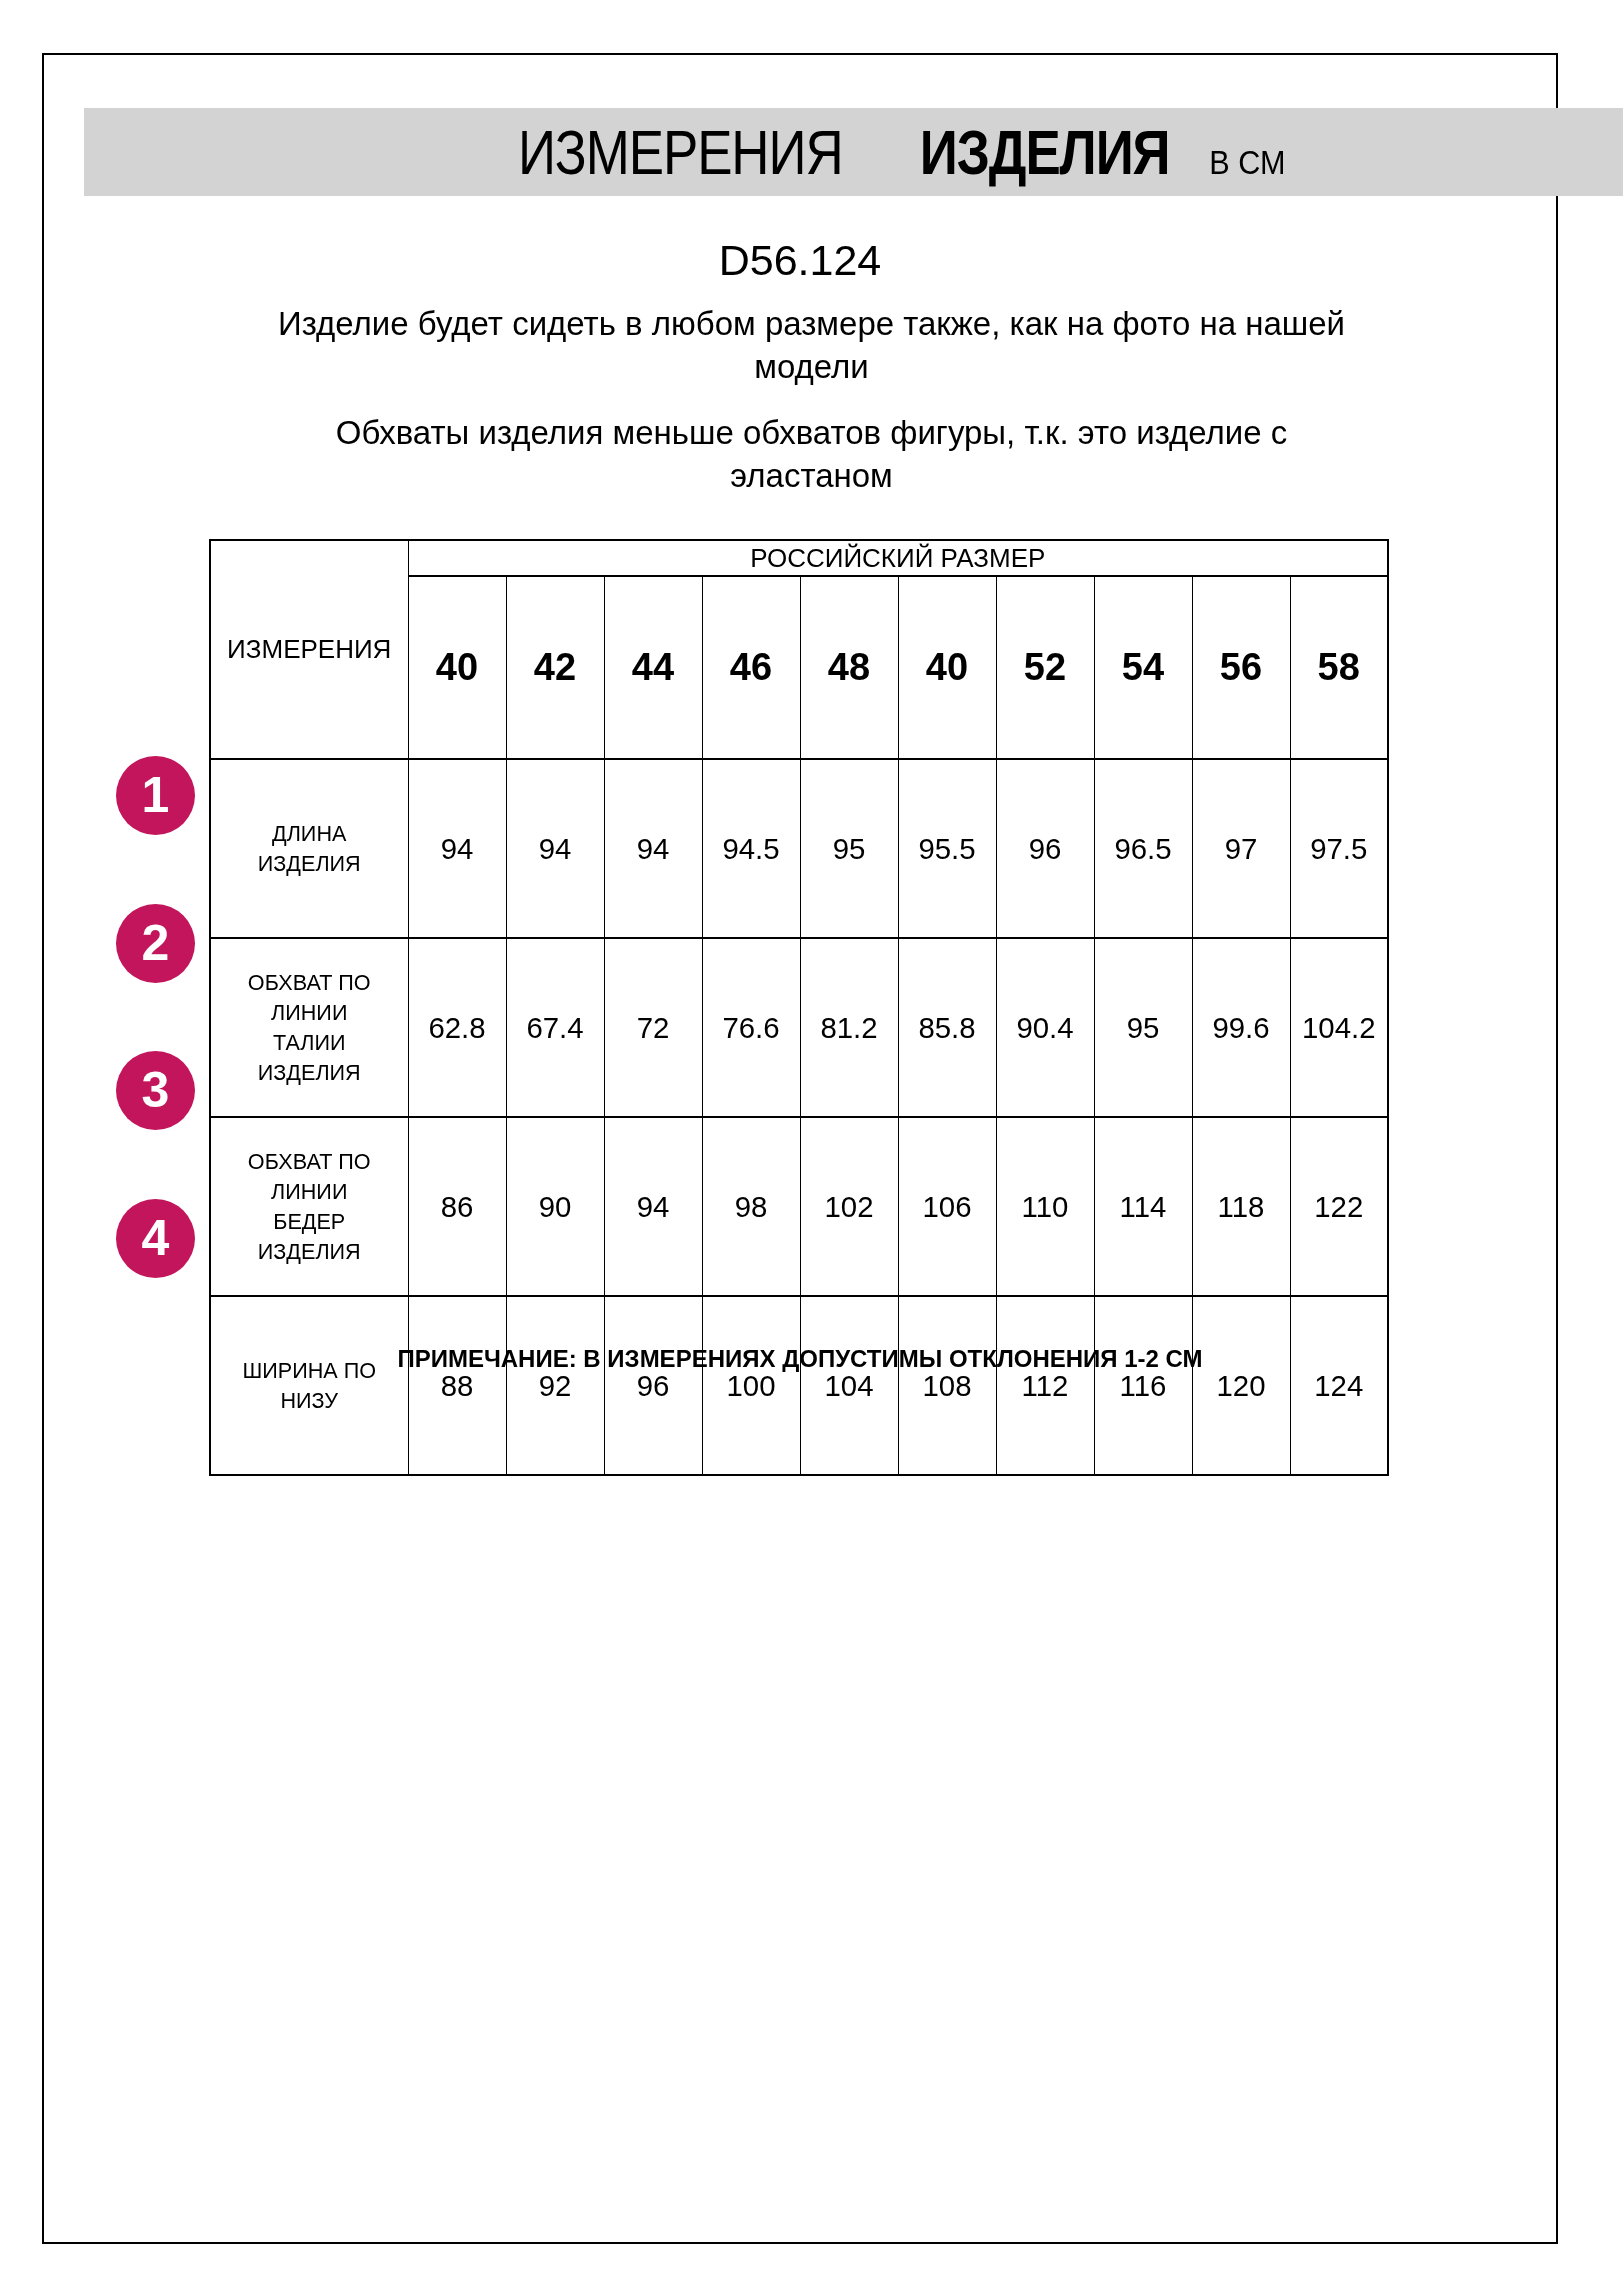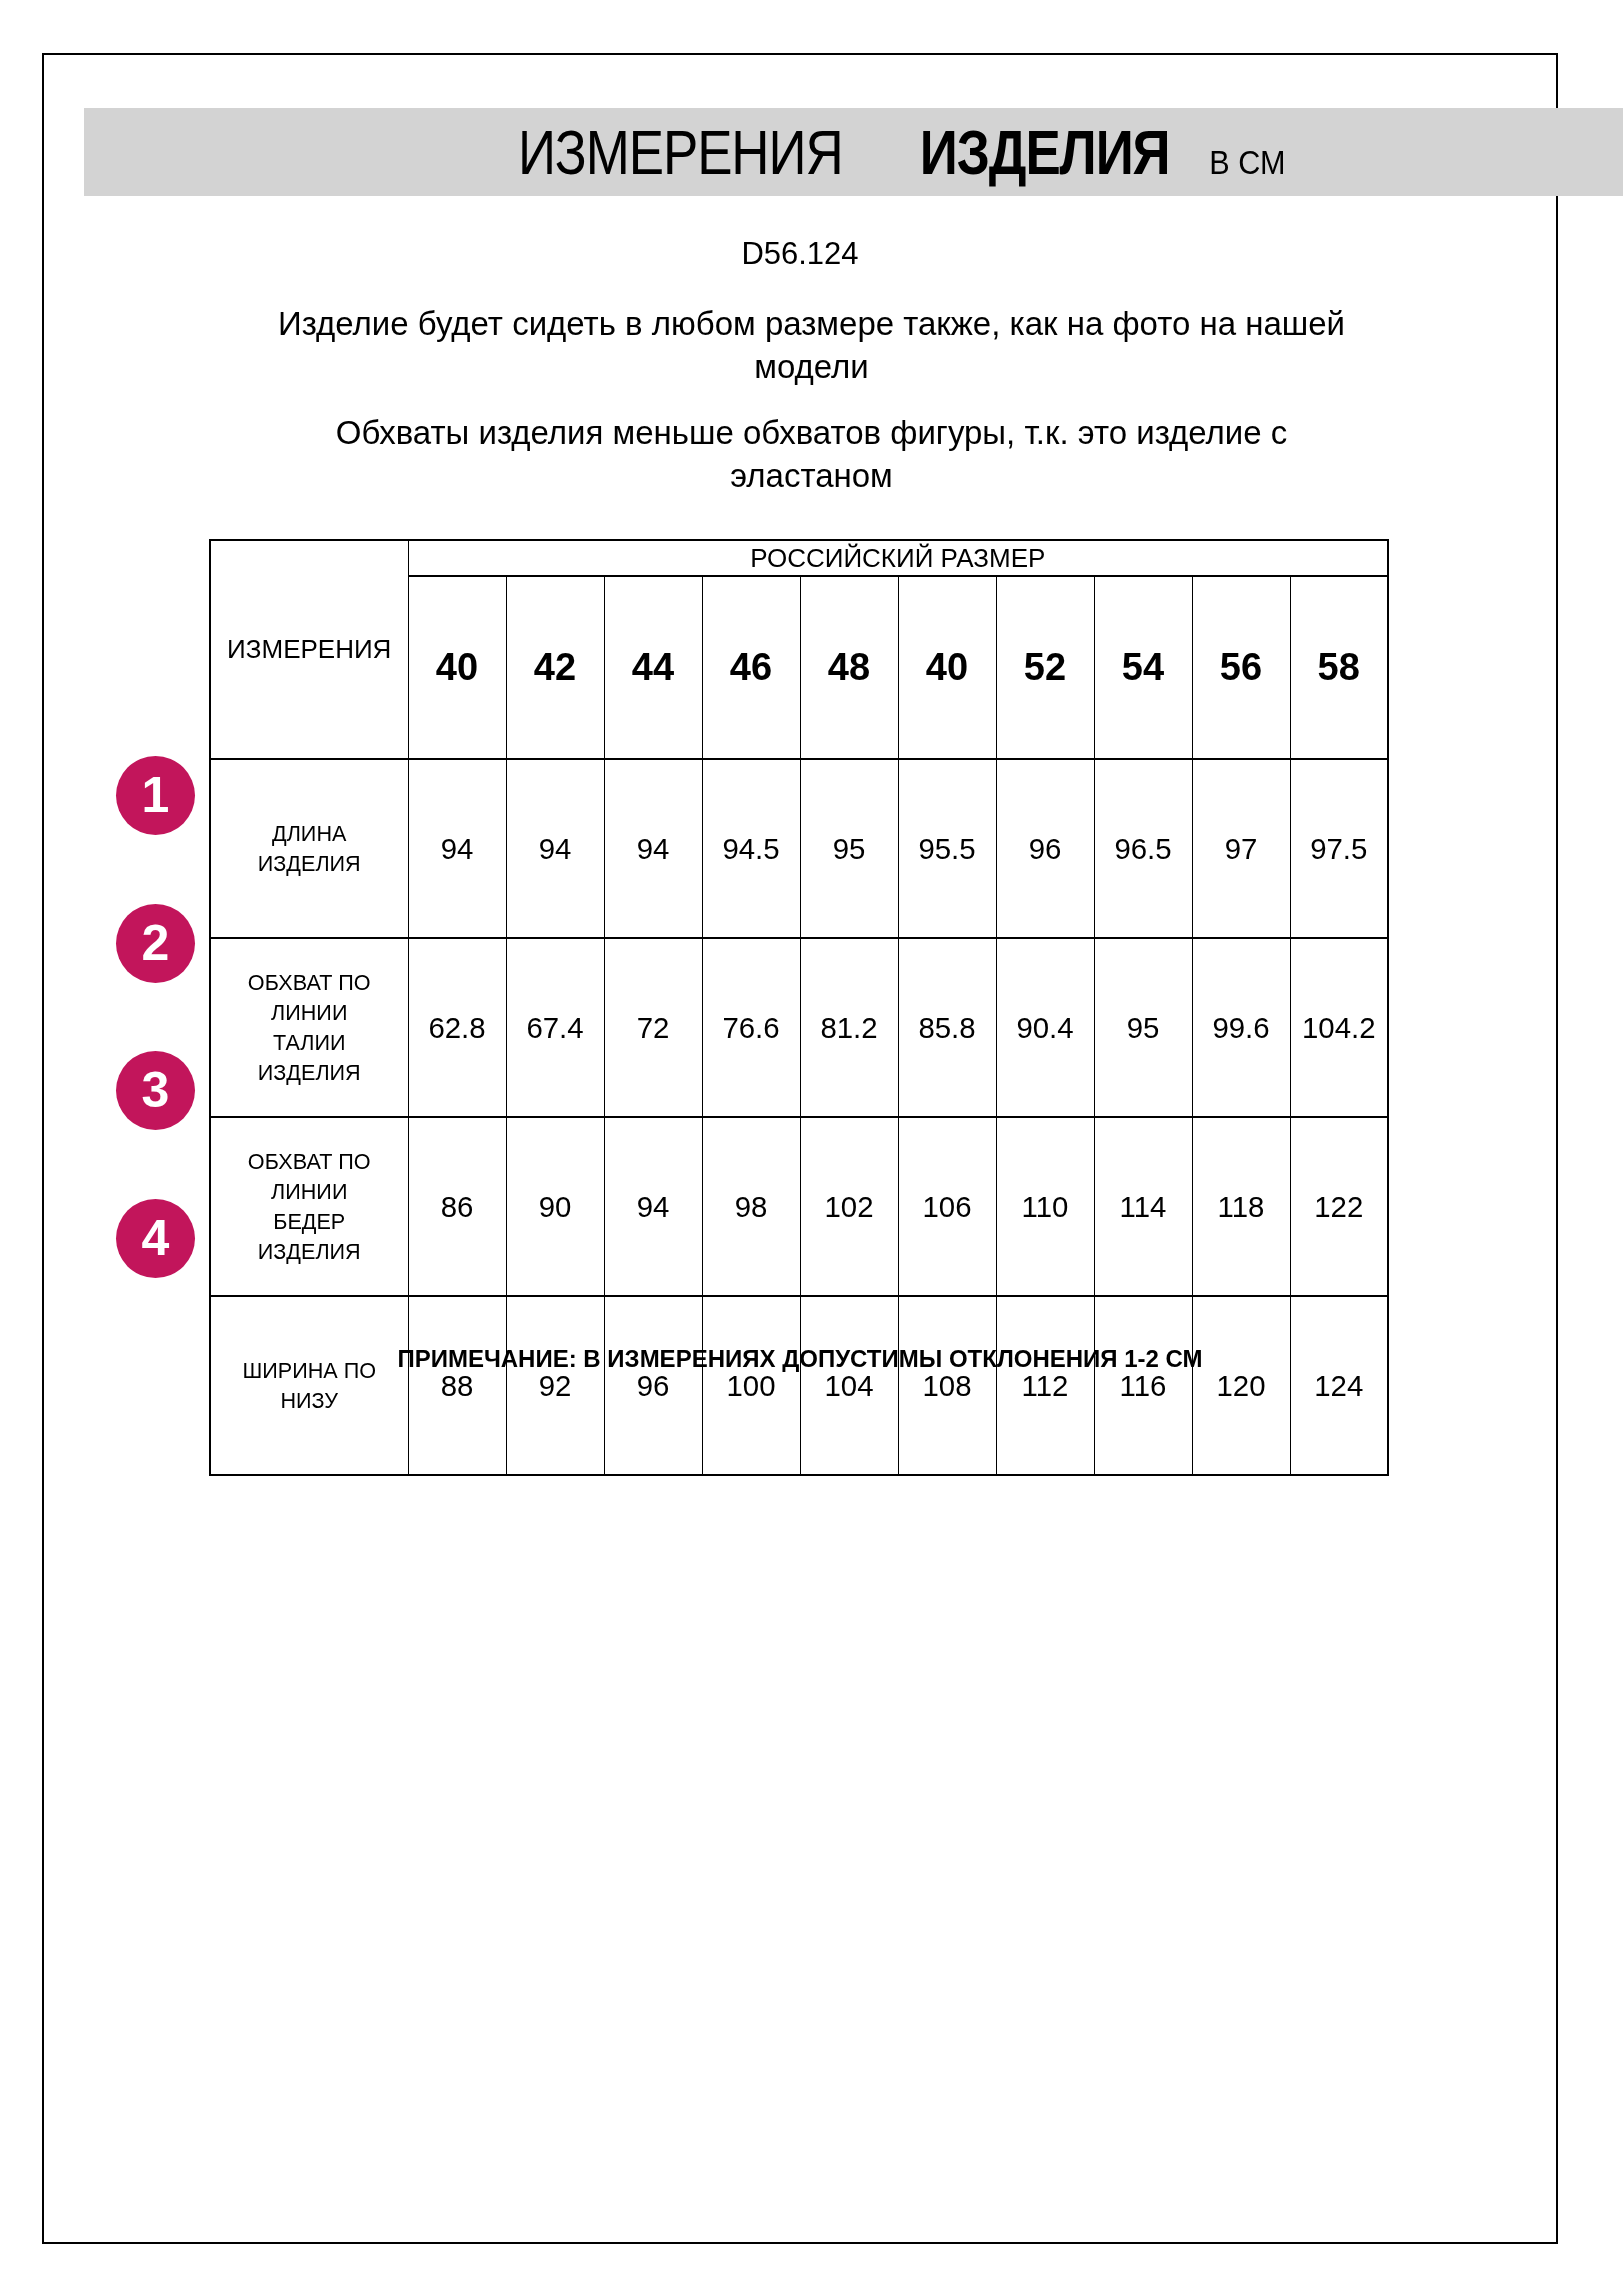--- a/index.html
+++ b/index.html
@@ -29,21 +29,21 @@
     white-space: nowrap;
   }
   .title-word  { font-size: 63px; display: inline-block; transform: scaleX(0.84); letter-spacing: -1.3px; }
   .title-word.bold { font-weight: bold; }
   .title-units { font-size: 34px; display: inline-block; transform: scaleX(0.9); margin-left: 11.8px; }
   .title-gap { display: inline-block; width: 22px; }
 
   .product-code {
     left: 43px; top: 236px; width: 1514px;
     text-align: center;
-    font-size: 31px;
+    font-size: 43px;
   }
 
   .para {
     left: 185px; width: 1253px;
     text-align: center;
     font-size: 33px;
     line-height: 43px;
     white-space: pre-line;
   }
   .para-1 { top: 302px; text-align: center; }

